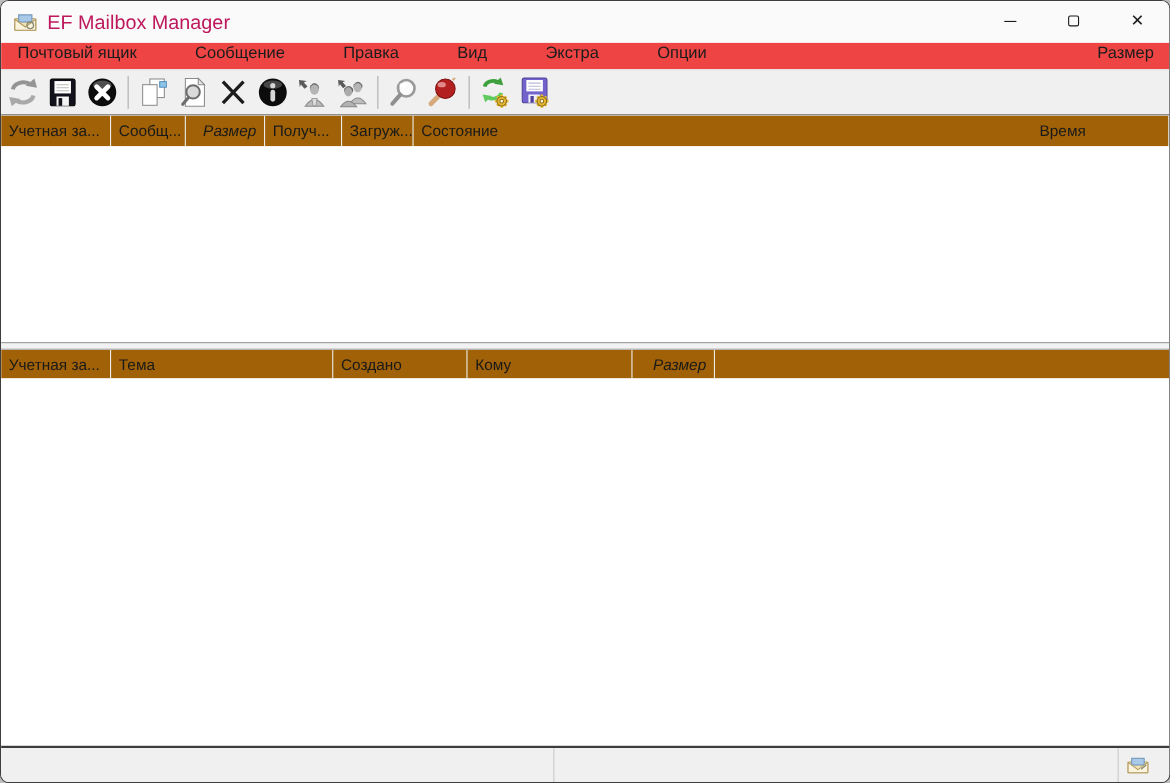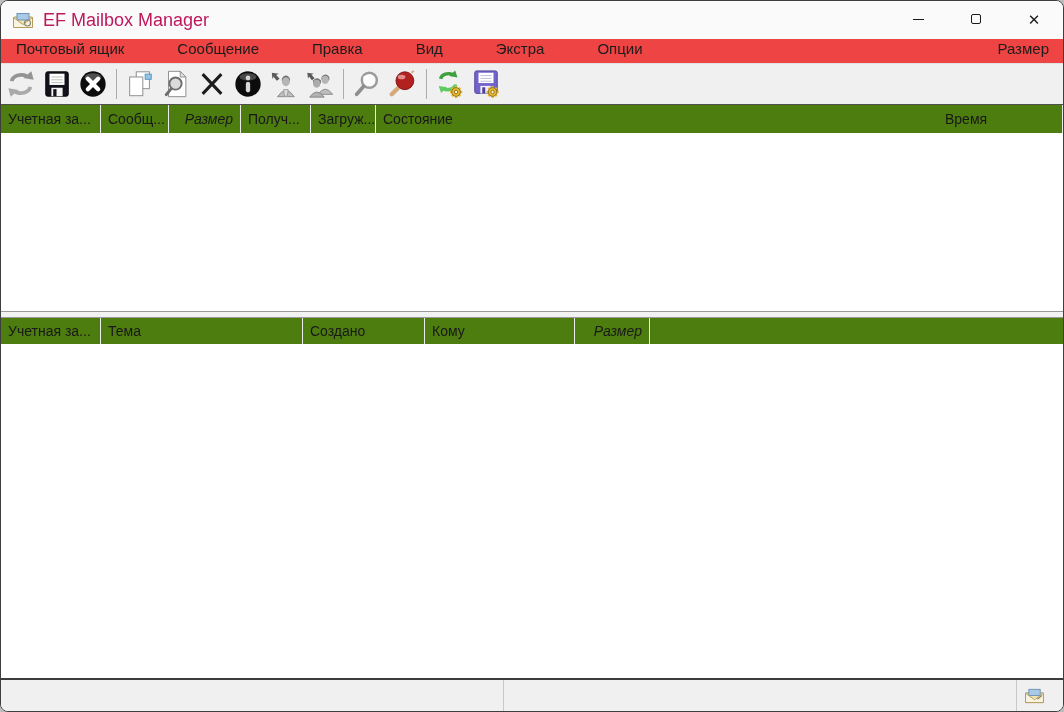--- a/index.html
+++ b/index.html
@@ -57,21 +57,21 @@
     display: flex;
     align-items: center;
     padding: 0 2px;
   }
   .tbtn { width: 36px; height: 36px; display: flex; align-items: center; justify-content: center; background: transparent; border: 0; padding: 0; }
   .tbtn svg { width: 30px; height: 30px; }
   .tsep { width: 1px; height: 30px; background: #adadad; margin: 0 5px; flex: 0 0 auto; }
   
   .list-upper { height: 206px; flex: 0 0 auto; background: #fff; overflow: hidden; }
   .list-lower { flex: 1 1 auto; background: #fff; overflow: hidden; }
-  .header-row { display: flex; height: 28px; font-size: 14px; color: #191919; background: #4d7c0f; }
+  .header-row { display: flex; height: 28px; font-size: 14px; color: #191919; background: #a16207; }
   .header-row.lower { height: 26px; }
   .hcell {
     height: 100%;
     padding: 0 7px;
     border-right: 1px solid #ececec;
     display: flex;
     align-items: center;
     white-space: nowrap;
     overflow: hidden;
     flex: 0 0 auto;

